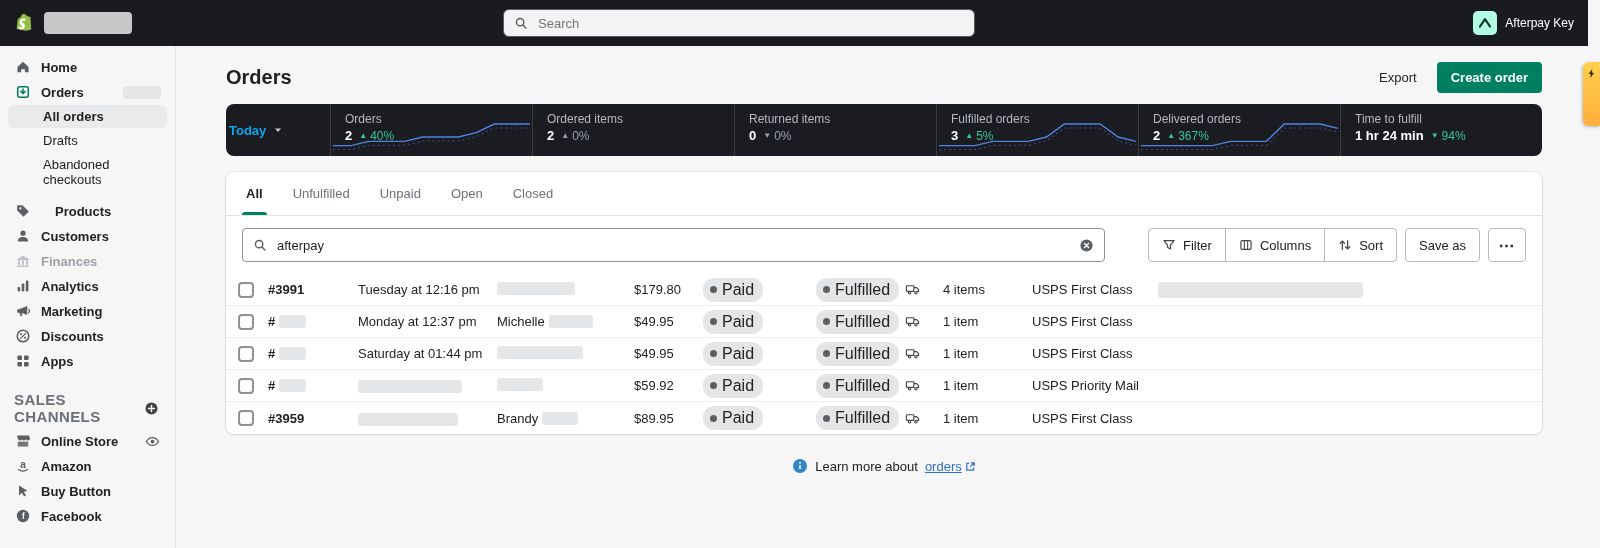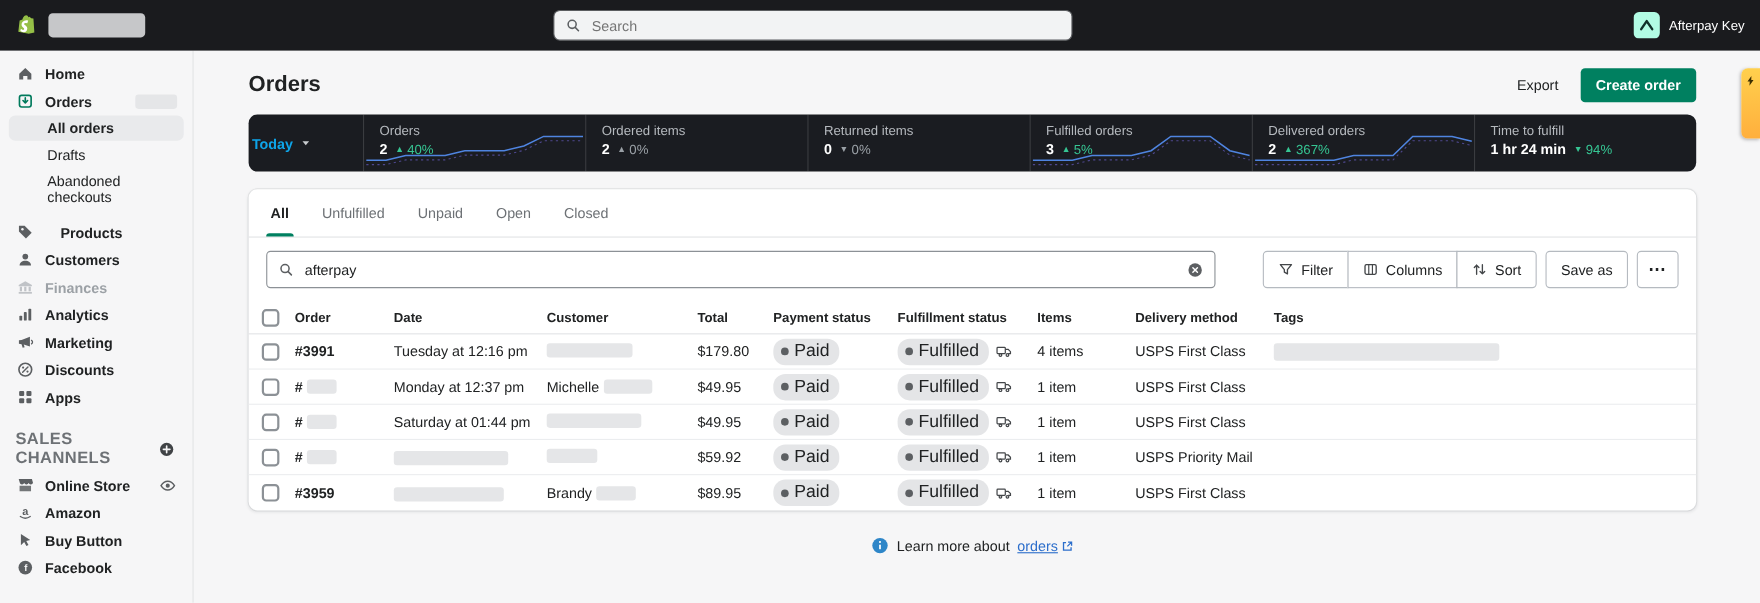--- a/index.html
+++ b/index.html
@@ -1,21 +1,21 @@
 <!DOCTYPE html>
 <html><head>
 <meta charset="utf-8">
 <style>
   html,body{width:1600px;height:548px;margin:0;overflow:hidden;}
   body{font-family:"Liberation Sans",sans-serif;font-size:13px;color:#202223;background:#f6f6f7;position:relative;}
   *{box-sizing:border-box;}
   .icon{display:inline-flex;line-height:0;}
 
   
-  .topbar{position:absolute;top:0;left:0;right:0;height:46px;background:#1a1b1e;display:flex;align-items:center;padding:0 14px;z-index:20;}
+  .topbar{position:absolute;top:0;left:0;right:12px;height:46px;background:#1a1b1e;display:flex;align-items:center;padding:0 14px;z-index:20;}
   .logo{display:flex;margin-right:8px;cursor:pointer;}
   .store-name{width:88px;height:22px;background:#d5d6d8;border-radius:4px;opacity:.92;}
   .topbar-search{position:absolute;left:503px;top:9px;width:472px;height:28px;background:#f2f3f4;border:1px solid #5b5d60;border-radius:6px;display:flex;align-items:center;gap:8px;padding:0 10px;color:#5c5f62;}
   .topbar-search input{flex:1;border:0;outline:0;background:transparent;font:13px "Liberation Sans",sans-serif;color:#202223;}
   .topbar-right{margin-left:auto;display:flex;align-items:center;gap:8px;color:#fff;font-size:12px;cursor:pointer;}
 
   
   .sidebar{position:absolute;top:46px;left:0;width:176px;bottom:0;background:#f6f6f7;border-right:1px solid #e1e3e5;padding-top:8px;z-index:10;}
   .nav-item{display:flex;align-items:center;gap:10px;margin:1px 8px;padding:4px 6px;border-radius:6px;font-weight:600;color:#202223;cursor:pointer;}
   .nav-item .icon{color:#5c5f62;width:17px;justify-content:center;}
@@ -433,32 +433,20 @@
                 <path d="M11 3v9.5M11 12.5 8.6 10M11 12.5l2.4-2.5"></path>
               </svg>
             </span>
           <span>Sort</span>
         </button>
       </div>
       <button class="btn">Save as</button>
       <button class="btn more-btn">⋯</button>
     </div>
 
-    <div class="grid thead" id="thead">
-        <span class="cb"></span>
-        <span>Order</span>
-        <span>Date</span>
-        <span>Customer</span>
-        <span>Total</span>
-        <span>Payment status</span>
-        <span>Fulfillment status</span>
-        <span>Items</span>
-        <span>Delivery method</span>
-        <span>Tags</span>
-      </div>
     <div id="tbody">
         <div class="grid trow">
           <span class="cb"></span>
           <span class="cellwrap order-num">
             <span>#3991</span>
           </span>
           <span><span class="cellwrap">
               <span>Tuesday at 12:16 pm</span>
             </span></span>
           <span><span class="cellwrap">

